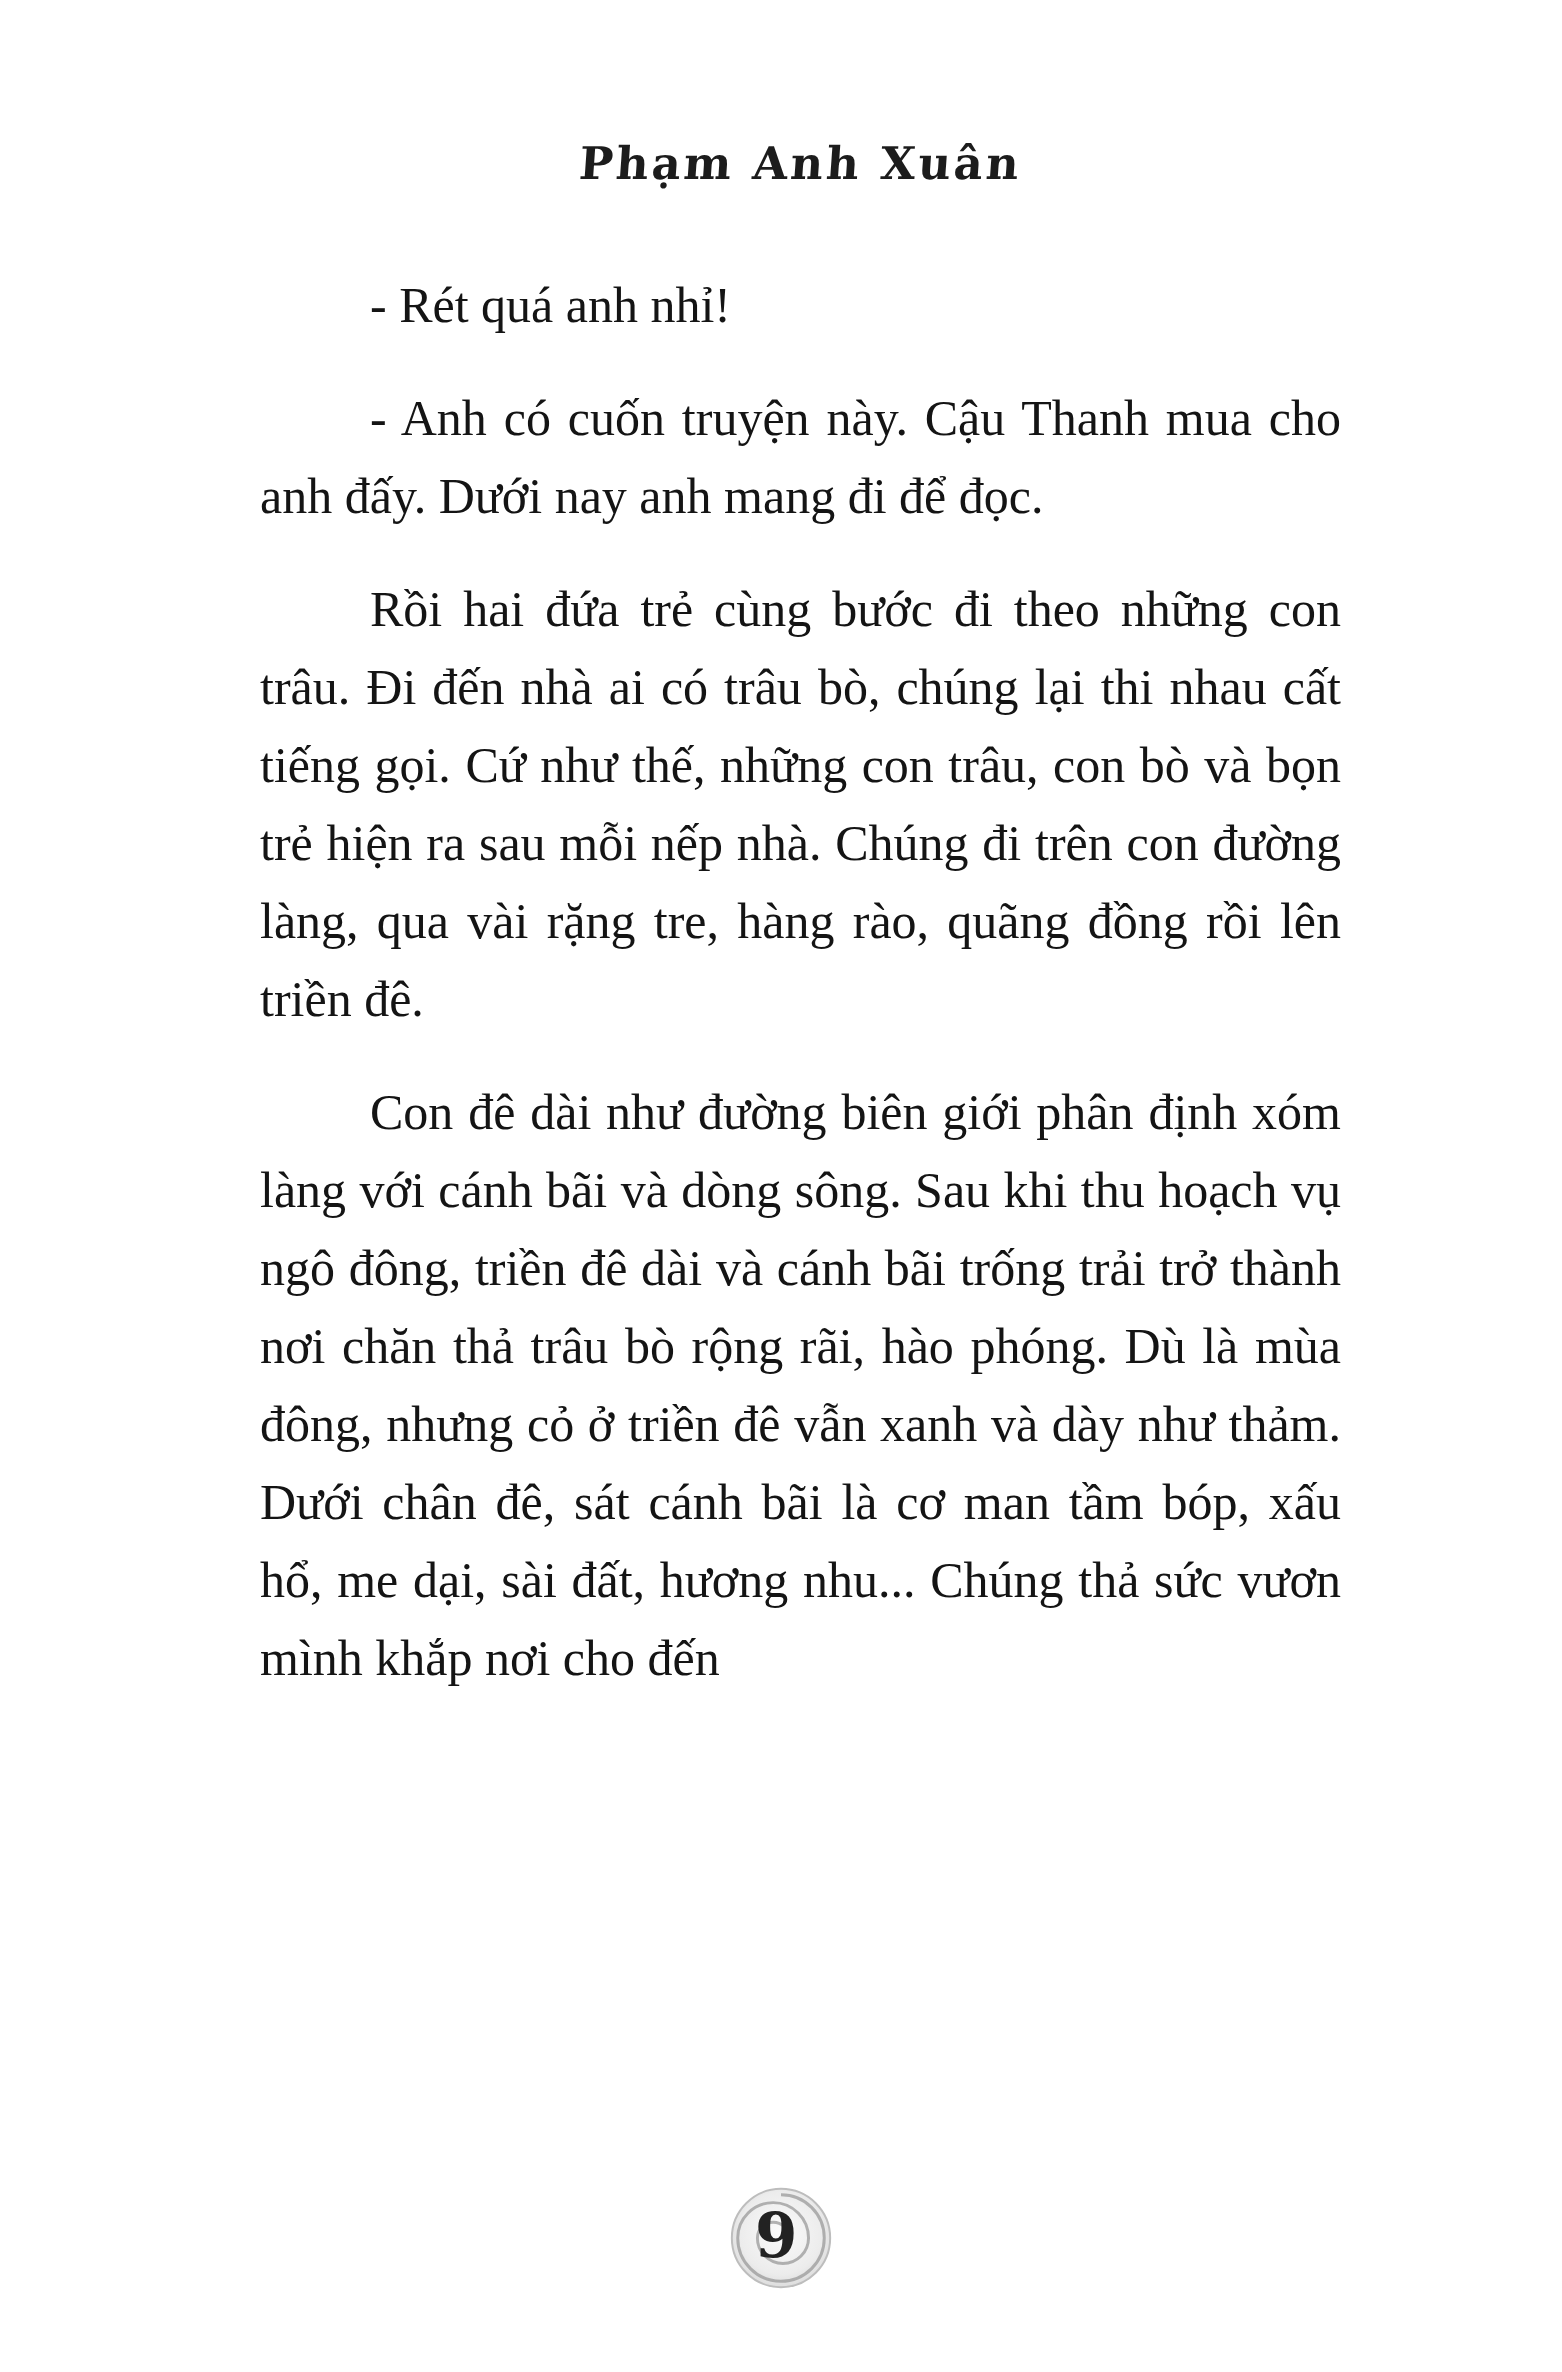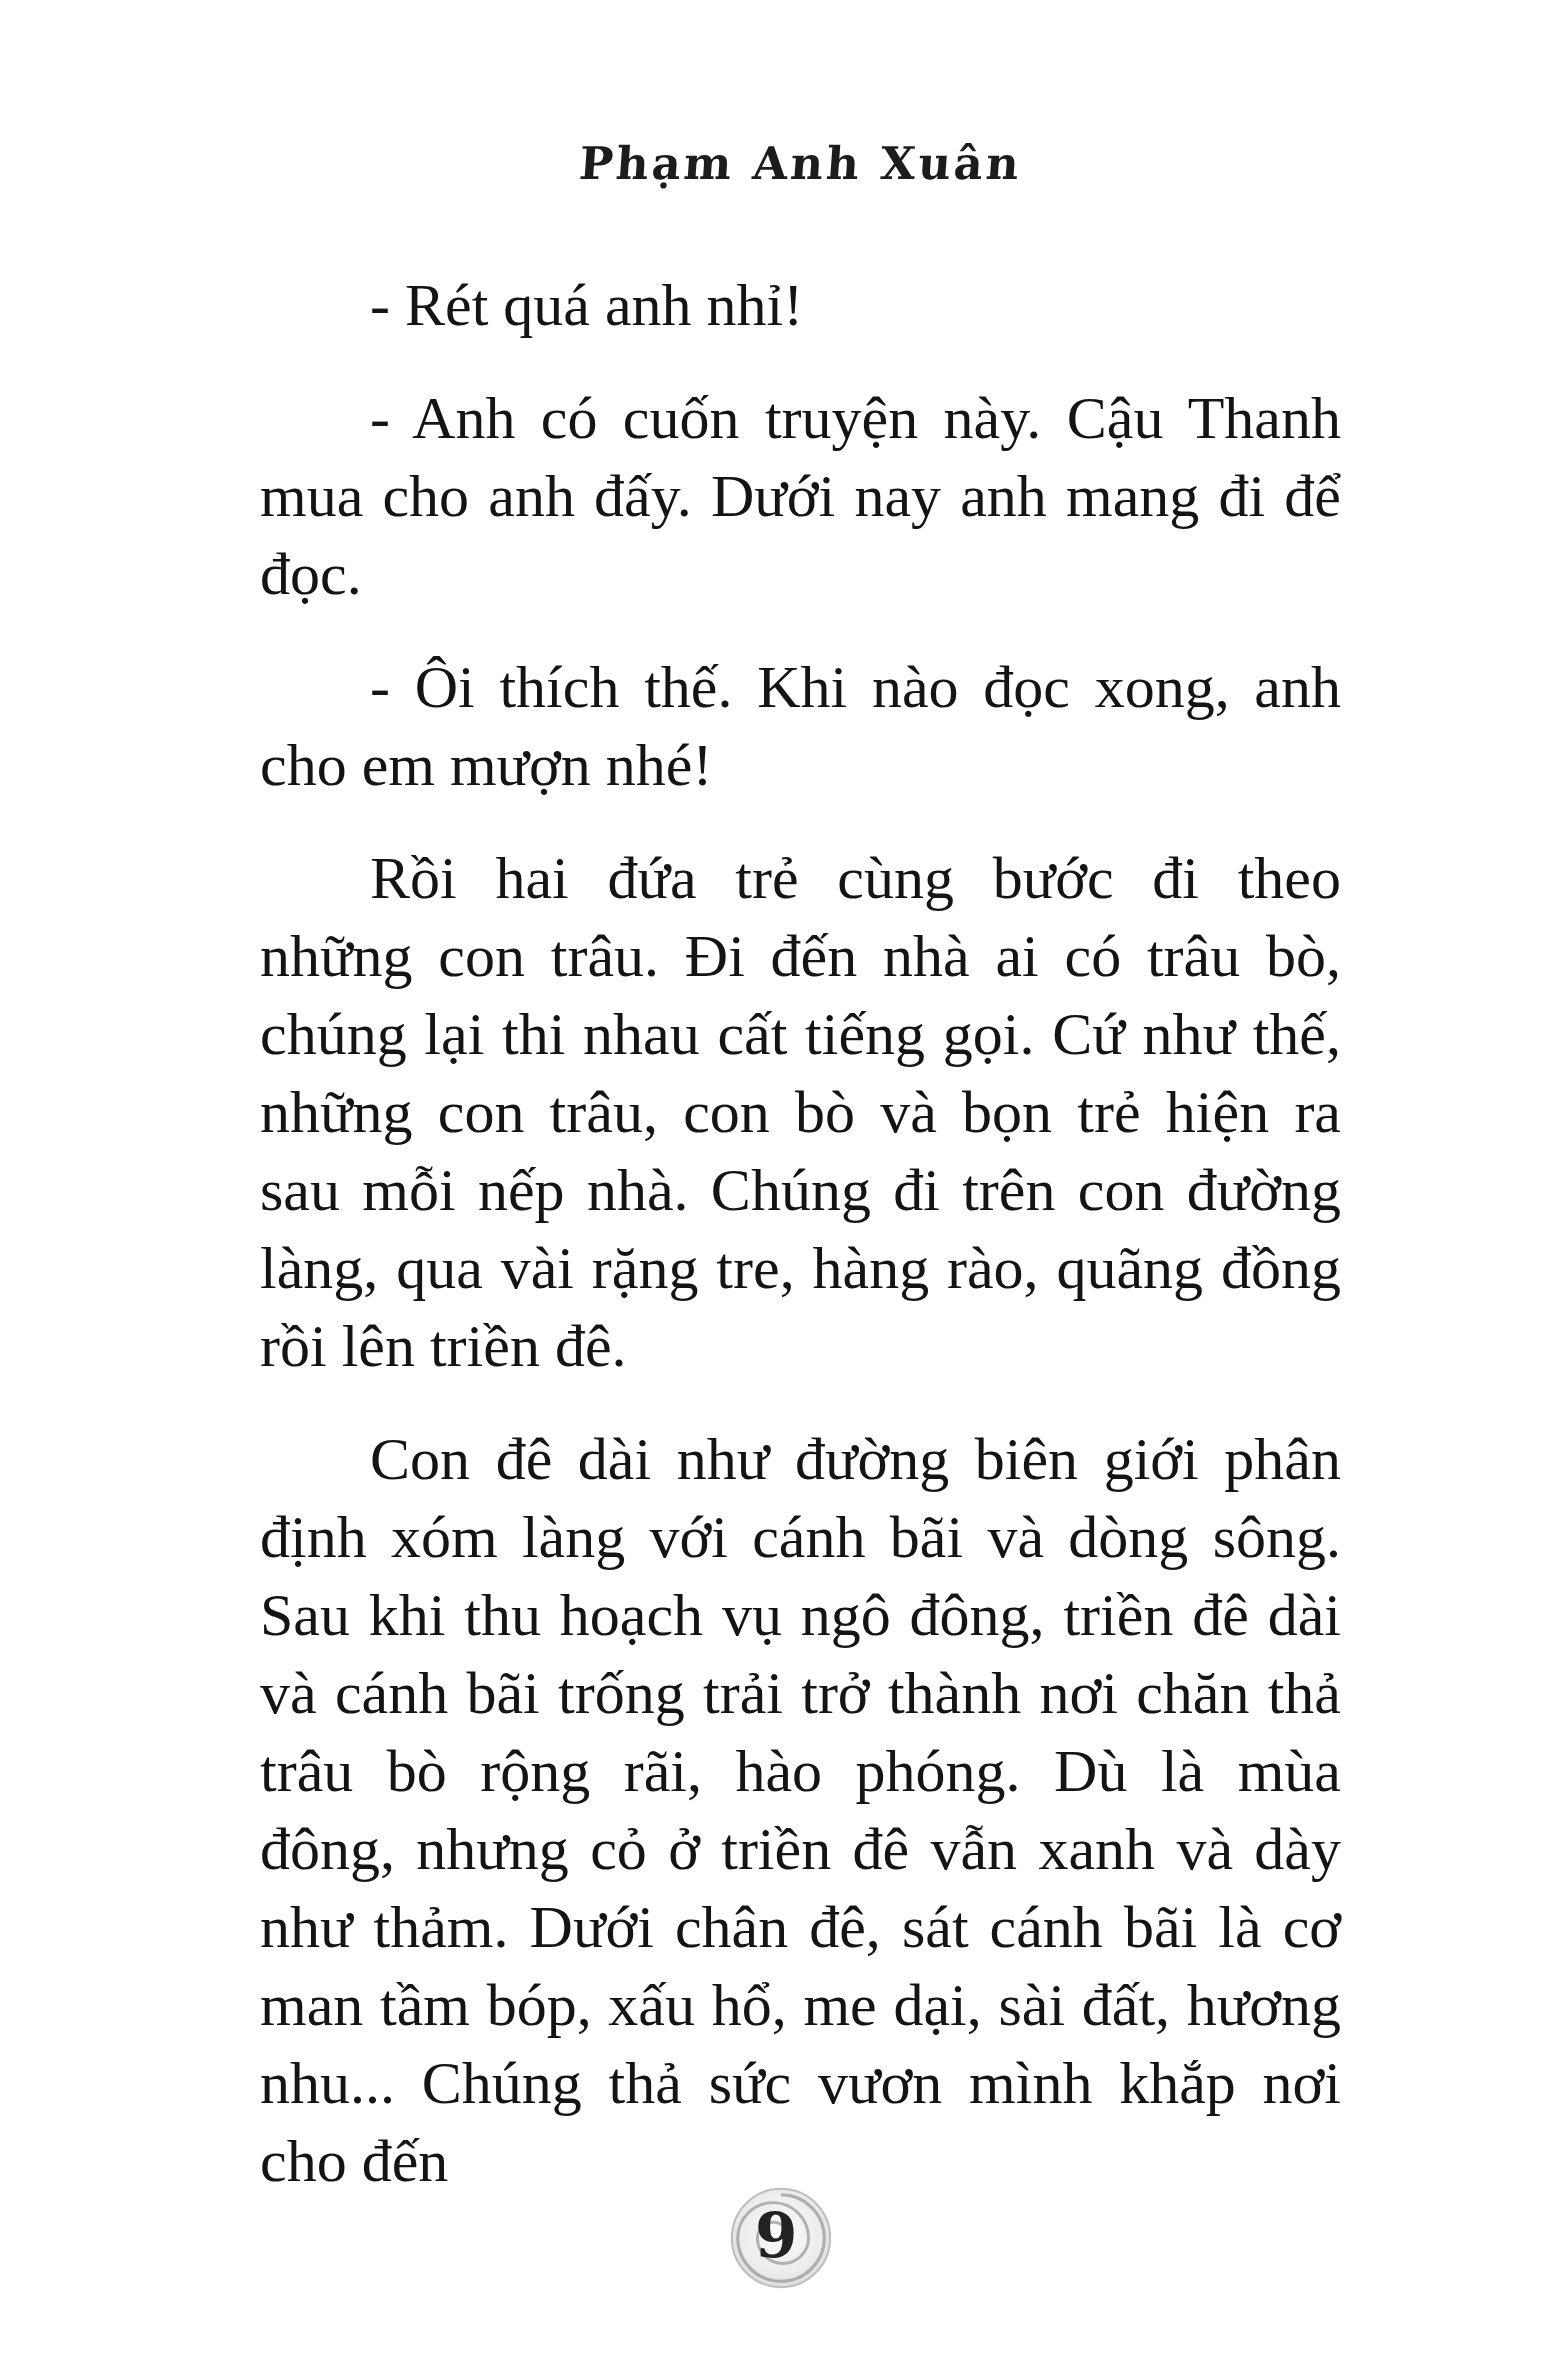--- a/index.html
+++ b/index.html
@@ -24,21 +24,21 @@
     font-family: "DejaVu Serif", serif;
     font-size: 45px;
     font-weight: 600;
     letter-spacing: 2.9px;
     color: #1c1c1c;
     margin: 0 0 76px 0;
     transform: skewX(-4deg);
   }
   .page-body p {
     margin: 0 0 35px 0;
-    font-size: 60px;
+    font-size: 50px;
     line-height: 78px;
     text-align: justify;
     text-indent: 110px;
     color: #141414;
   }
   .page-footer {
     position: absolute;
     left: 0;
     right: 0;
     bottom: 76px;
@@ -69,21 +69,20 @@
 </head>
 <body>
 
 <div class="book-page">
 
   <h1 class="author-header">Phạm Anh Xuân</h1>
 
   <main class="page-body">
     <p>- Rét quá anh nhỉ!</p>
     <p>- Anh có cuốn truyện này. Cậu Thanh mua cho anh đấy. Dưới nay anh mang đi để đọc.</p>
-    <p>- Ôi thích thế. Khi nào đọc xong, anh cho em mượn nhé!</p>
     <p>Rồi hai đứa trẻ cùng bước đi theo những con trâu. Đi đến nhà ai có trâu bò, chúng lại thi nhau cất tiếng gọi. Cứ như thế, những con trâu, con bò và bọn trẻ hiện ra sau mỗi nếp nhà. Chúng đi trên con đường làng, qua vài rặng tre, hàng rào, quãng đồng rồi lên triền đê.</p>
     <p>Con đê dài như đường biên giới phân định xóm làng với cánh bãi và dòng sông. Sau khi thu hoạch vụ ngô đông, triền đê dài và cánh bãi trống trải trở thành nơi chăn thả trâu bò rộng rãi, hào phóng. Dù là mùa đông, nhưng cỏ ở triền đê vẫn xanh và dày như thảm. Dưới chân đê, sát cánh bãi là cơ man tầm bóp, xấu hổ, me dại, sài đất, hương nhu... Chúng thả sức vươn mình khắp nơi cho đến</p>
   </main>
 
   <footer class="page-footer">
     <div class="page-number-badge">
       <svg width="118" height="118" viewBox="0 0 120 120" aria-hidden="true">
         <defs>
           <radialGradient id="badgeFill" cx="50%" cy="45%" r="60%">
             <stop offset="0%" stop-color="#fbfbfb"></stop>

